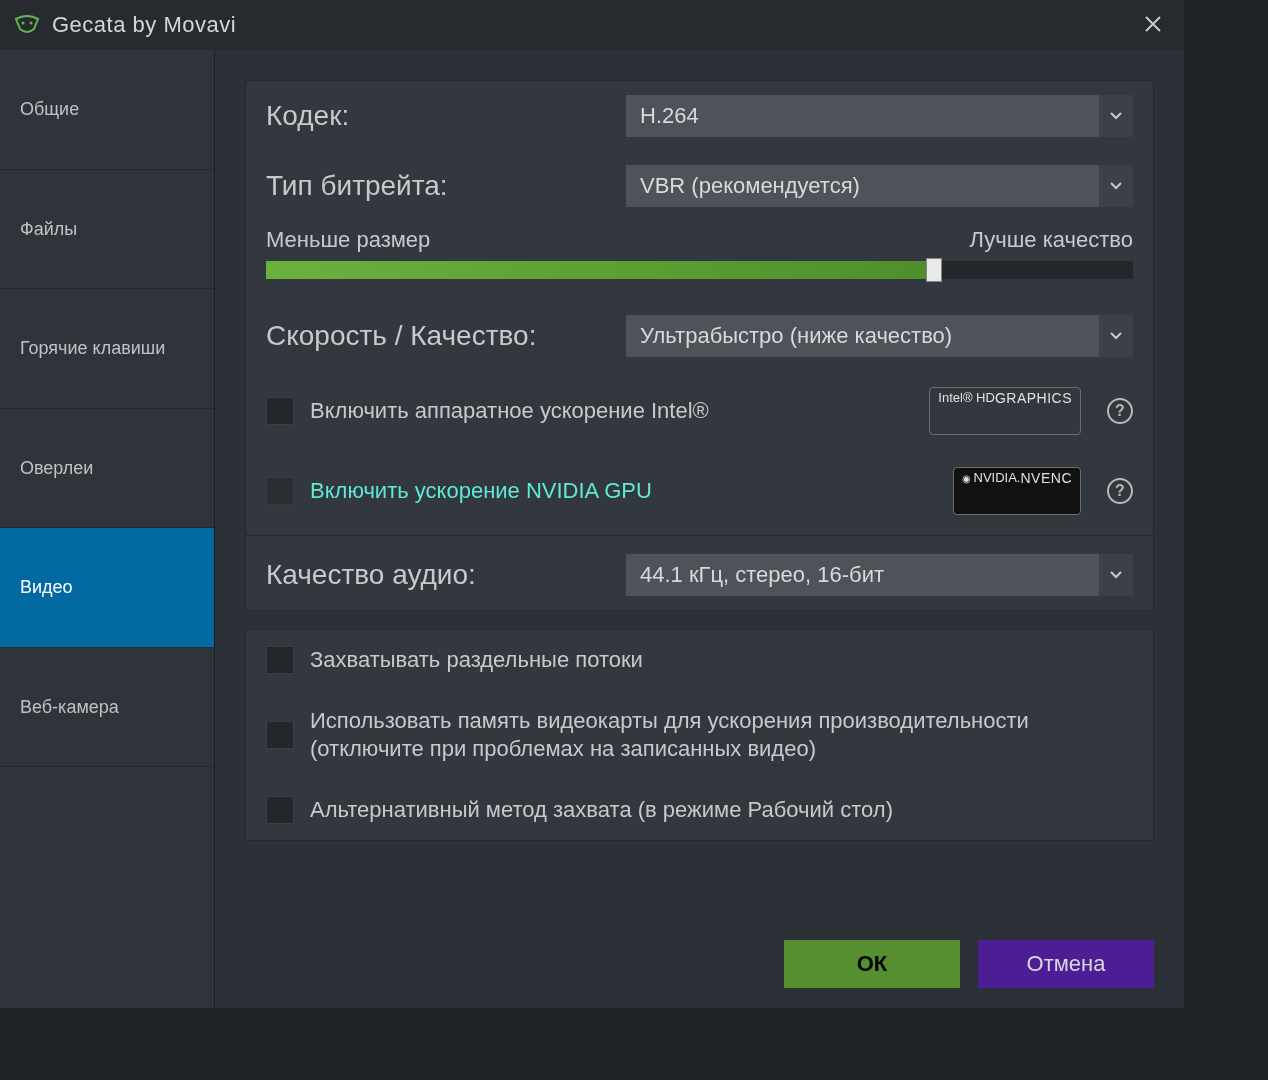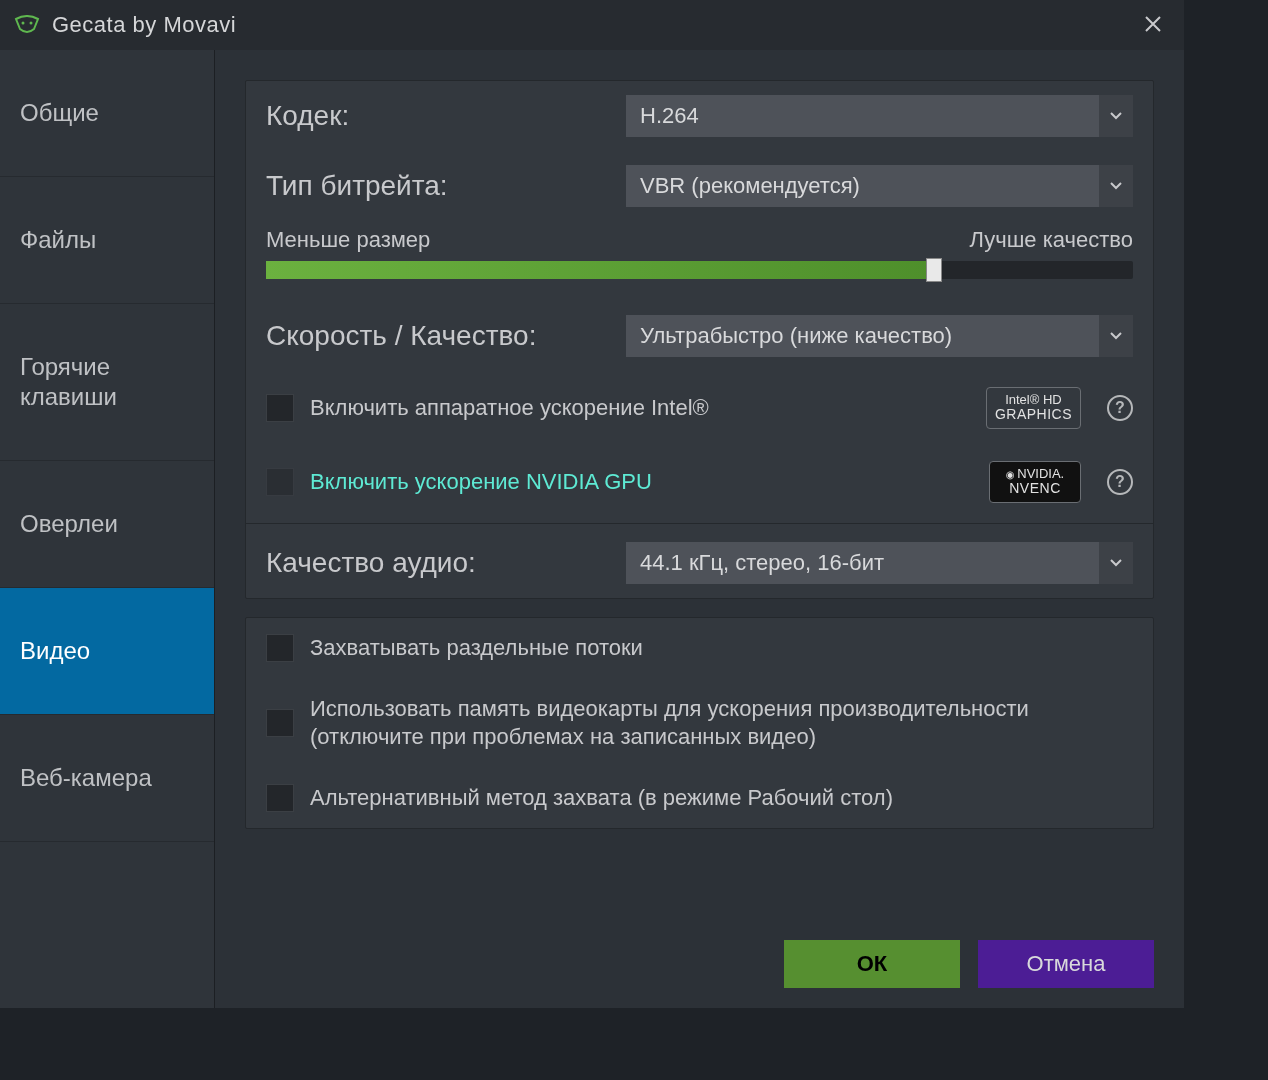--- a/index.html
+++ b/index.html
@@ -32,21 +32,21 @@
   }
   .sidebar {
     width: 215px;
     background: #2f343a;
     display: flex;
     flex-direction: column;
     border-right: 1px solid #1c1f23;
   }
   .sidebar-item {
     padding: 48px 20px;
-    font-size: 24px;
+    font-size: 18px;
     color: #bfc1c4;
     cursor: pointer;
     line-height: 1.25;
     border-bottom: 1px solid #262a2f;
   }
   .sidebar-item.active {
     background: #0369a1;
     color: #ffffff;
   }
   .content {
@@ -121,30 +121,30 @@
   .checkbox {
     width: 28px; height: 28px;
     background: #23262a;
     border: 1px solid #3b3f44;
     flex-shrink: 0;
     cursor: pointer;
   }
   .check-label { font-size: 22px; color: #c8c9cc; flex: 1; line-height: 1.3; }
   .check-label.disabled { color: #5eead4; }
   .badge {
-    height: 42px;
+    height: 48px;
     padding: 3px 8px;
     border: 1px solid #6a6e73;
     border-radius: 4px;
     color: #e2e2e2;
     font-size: 14px;
     line-height: 1.1;
     text-align: center;
     display: flex;
-    flex-direction: column;
+    flex-direction: row;
     justify-content: center;
     min-width: 92px;
   }
   .badge.nvidia { background: #111; }
   .badge-top { font-size: 13px; }
   .badge-bot { font-size: 14px; letter-spacing: 0.5px; }
   .help {
     width: 26px; height: 26px;
     border: 2px solid #b6b8ba;
     border-radius: 50%;

